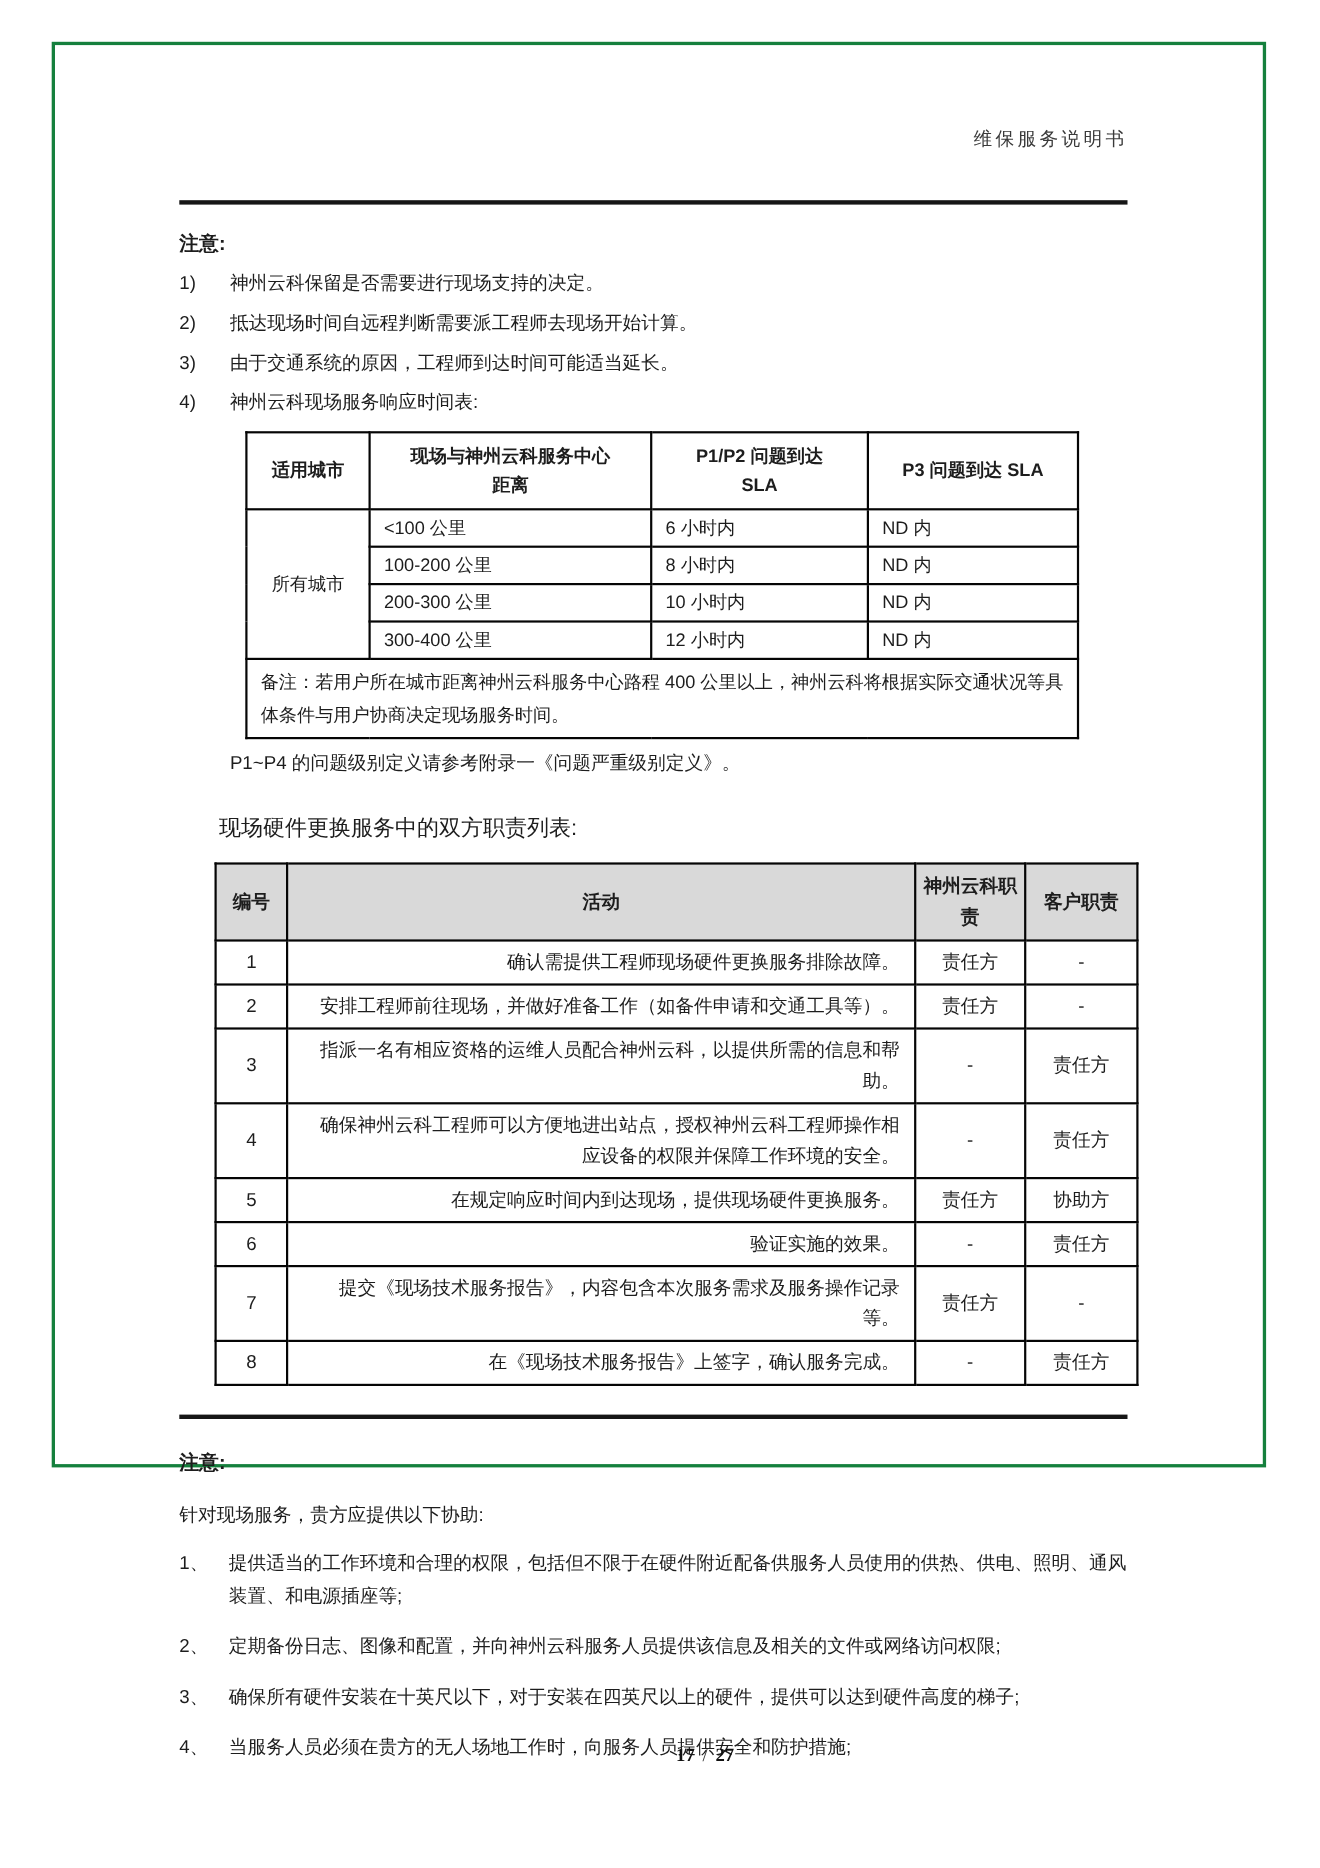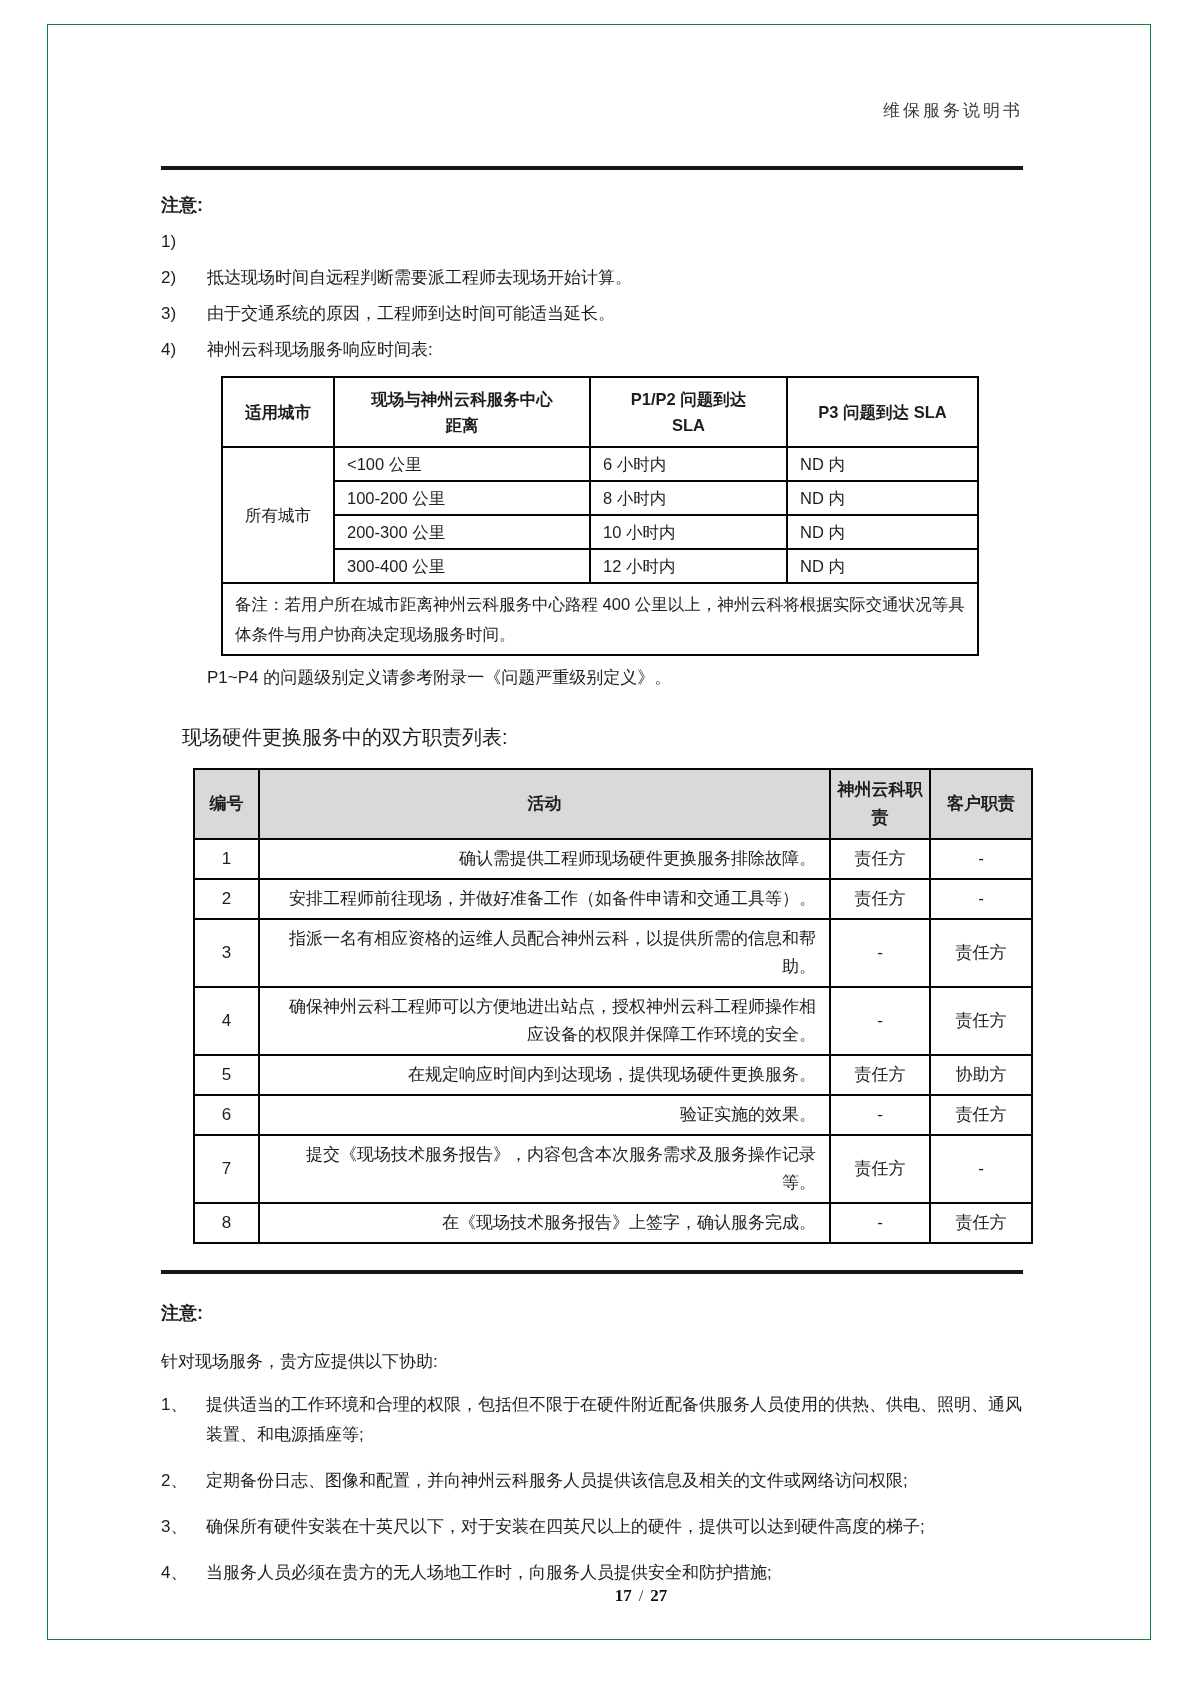--- a/index.html
+++ b/index.html
@@ -1,22 +1,22 @@
 <!DOCTYPE html>
 <html><head>
 <meta charset="utf-8">
 <style>
   html,body{margin:0;padding:0;}
   body{
     width:1200px;height:1698px;background:#ffffff;position:relative;
     font-family:"Liberation Sans","DejaVu Sans",sans-serif;color:#1d1d1d;
   }
   .sheet{
-    position:absolute;left:47px;top:24px;width:1104px;height:1616px;
-    border:1px solid #15803d;box-sizing:border-box;
+    position:absolute;left:47px;top:38px;width:1104px;height:1296px;
+    border:3px solid #15803d;box-sizing:border-box;
   }
   .content{position:absolute;left:113px;top:0;width:862px;}
   .doc-header{
     margin-top:74px;text-align:right;
     font-family:"Liberation Serif","DejaVu Serif",serif;
     font-size:17px;color:#3a3a3a;letter-spacing:3px;
   }
   .rule{height:4px;background:#161616;}
   .rule-top{margin-top:44px;}
   .rule-bottom{margin-top:26px;}
@@ -34,21 +34,21 @@
   th,td{border:2px solid #050505;box-sizing:border-box;}
   
   .sla-table{margin-top:8px;margin-left:60px;width:756px;font-size:16.5px;}
   .sla-table th{font-weight:bold;text-align:center;line-height:26px;padding:8px 6px;vertical-align:middle;}
   .sla-table th .wrap-11{display:inline-block;max-width:11.4em;}
   .sla-table th .wrap-8{display:inline-block;max-width:8.5em;}
   .sla-table td{line-height:30px;padding:1px 12px;text-align:left;vertical-align:middle;}
   .sla-table td.city-cell{text-align:center;}
   .sla-table td.remark-cell{line-height:30px;padding:5px 12px;}
   
-  .section-title{margin-top:34px;margin-left:21px;font-size:20px;line-height:26px;}
+  .section-title{margin-top:34px;margin-left:36px;font-size:20px;line-height:26px;}
   .duty-table{margin-top:18px;margin-left:32px;width:838px;font-size:17px;}
   .duty-table th{
     background:#d9d9d9;font-weight:bold;text-align:center;
     line-height:28px;padding:6px 4px;vertical-align:middle;
   }
   .duty-table td{line-height:28px;padding:5px 8px;vertical-align:middle;}
   .duty-table td.c{text-align:center;}
   .duty-table td.activity{text-align:right;padding:5px 13px;}
   .p1p4{margin-top:10px;margin-left:46px;font-size:17px;line-height:24px;}
   .intro{margin-top:26px;font-size:17px;line-height:24px;}
@@ -69,20 +69,21 @@
       <span>维保服务说明书</span>
     </div>
 
     <div class="rule rule-top"></div>
 
     <div class="note-label nl-top">注意:</div>
 
     <div class="nlist nlist1">
       <div class="li">
         <span class="num">1)</span>
+        <span class="txt">神州云科保留是否需要进行现场支持的决定。</span>
       </div>
       <div class="li">
         <span class="num">2)</span>
         <span class="txt">抵达现场时间自远程判断需要派工程师去现场开始计算。</span>
       </div>
       <div class="li">
         <span class="num">3)</span>
         <span class="txt">由于交通系统的原因，工程师到达时间可能适当延长。</span>
       </div>
       <div class="li">

